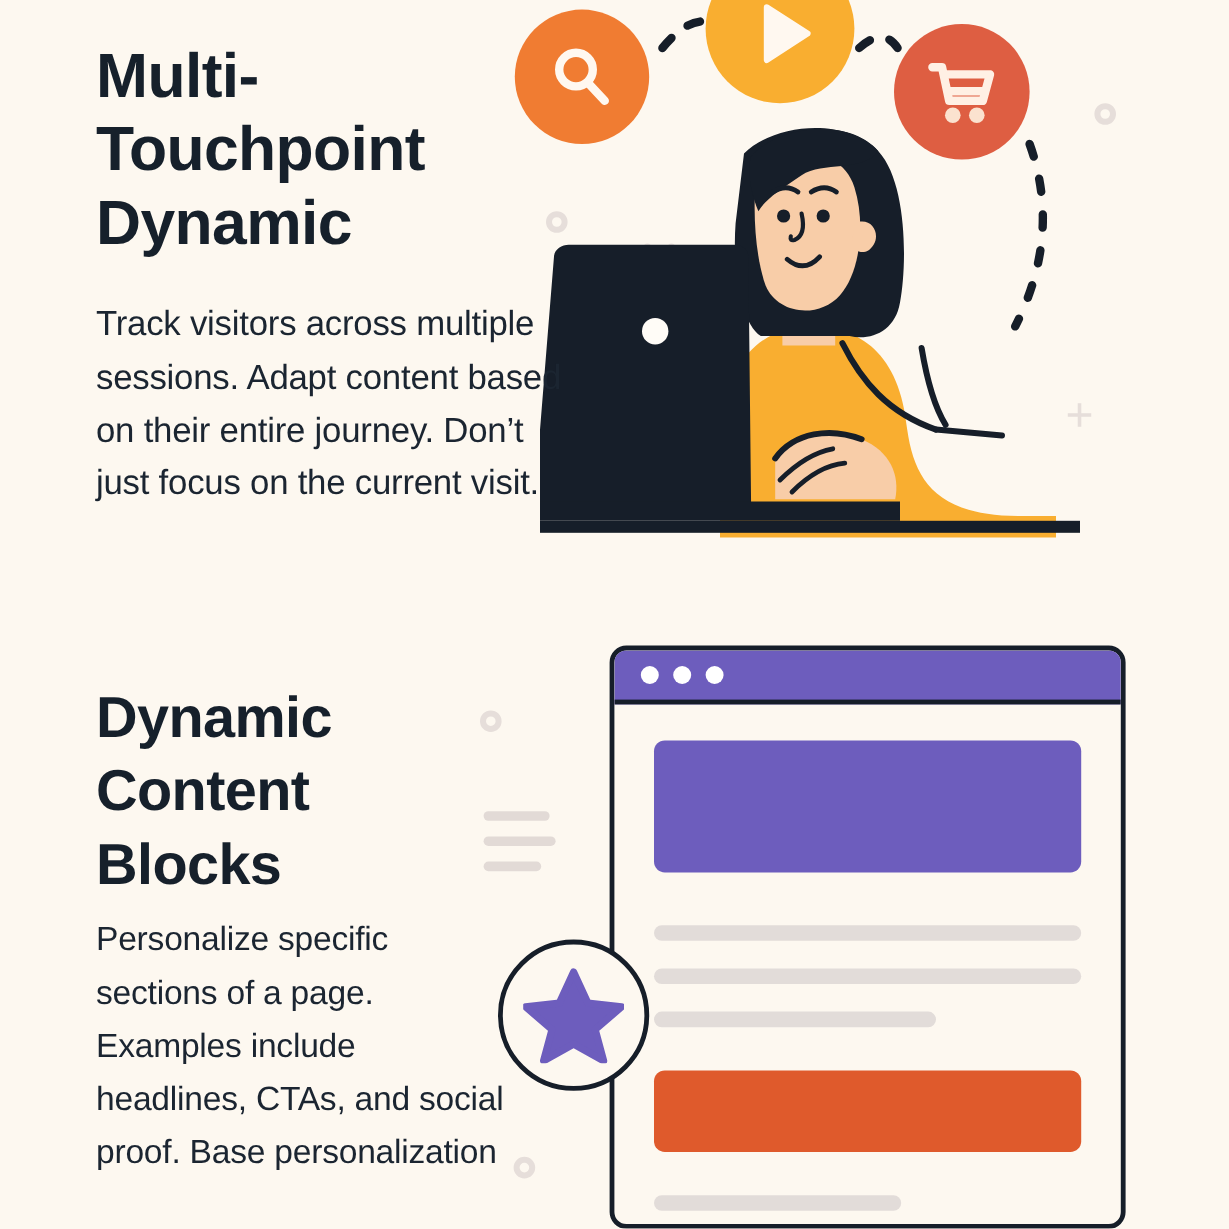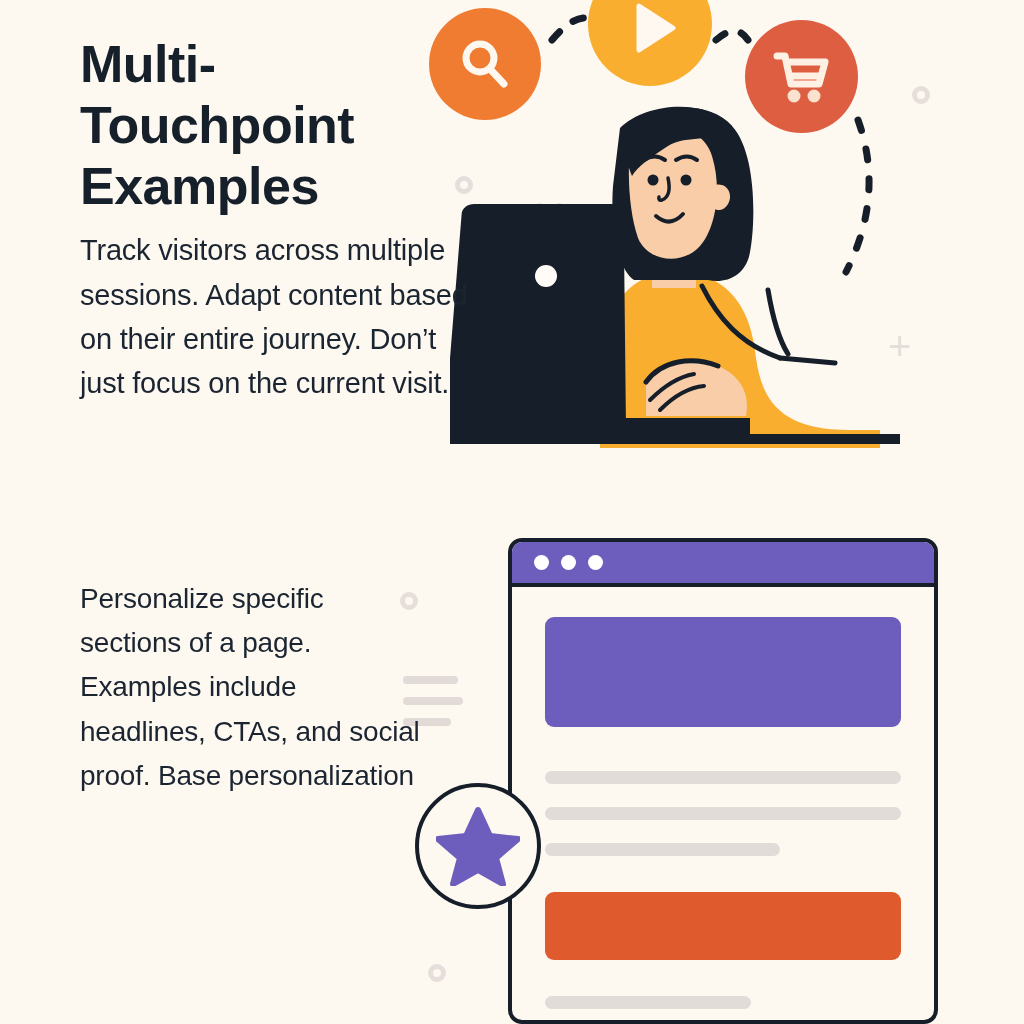--- a/index.html
+++ b/index.html
@@ -20,21 +20,21 @@
   h2.heading {
     font-size:52px;
     line-height:1.17;
     font-weight:bold;
     color:#16202B;
     letter-spacing:-0.5px;
   }
   .sec2 h2.heading { font-size:48px; line-height:1.28; }
 
   p.body {
-    margin-top:12px;
+    margin-top:32px;
     font-size:29px;
     line-height:1.52;
     color:#1B2531;
     letter-spacing:-0.2px;
   }
   .sec2 p.body { margin-top:9px; font-size:28px; line-height:1.58; }
 
   
   .icon-circle {
     position:absolute;
@@ -216,21 +216,22 @@
     </div>
   </div>
 
   <div class="star-badge">
     <svg width="84" height="80" viewBox="0 0 84 80">
       <path d="M42 4 L54 30 L82 33 L60 52 L67 78 L42 64 L17 78 L24 52 L2 33 L30 30 Z" fill="#6D5DBD" stroke="#6D5DBD" stroke-width="6" stroke-linejoin="round"></path>
     </svg>
   </div>
 
   <div class="txt-col sec1">
-    <h2 class="heading">Multi-Touchpoint Examples</h2>
+    <h2 class="heading">Multi-Touchpoint Dynamic</h2>
     <p class="body">Track visitors across multiple sessions. Adapt content based on their entire journey. Don’t just focus on the current visit.</p>
   </div>
 
   <div class="txt-col sec2">
+    <h2 class="heading">Dynamic Content Blocks</h2>
     <p class="body">Personalize specific sections of a page. Examples include headlines, CTAs, and social proof. Base personalization</p>
   </div>
 
 </div>
 
 </body></html>

